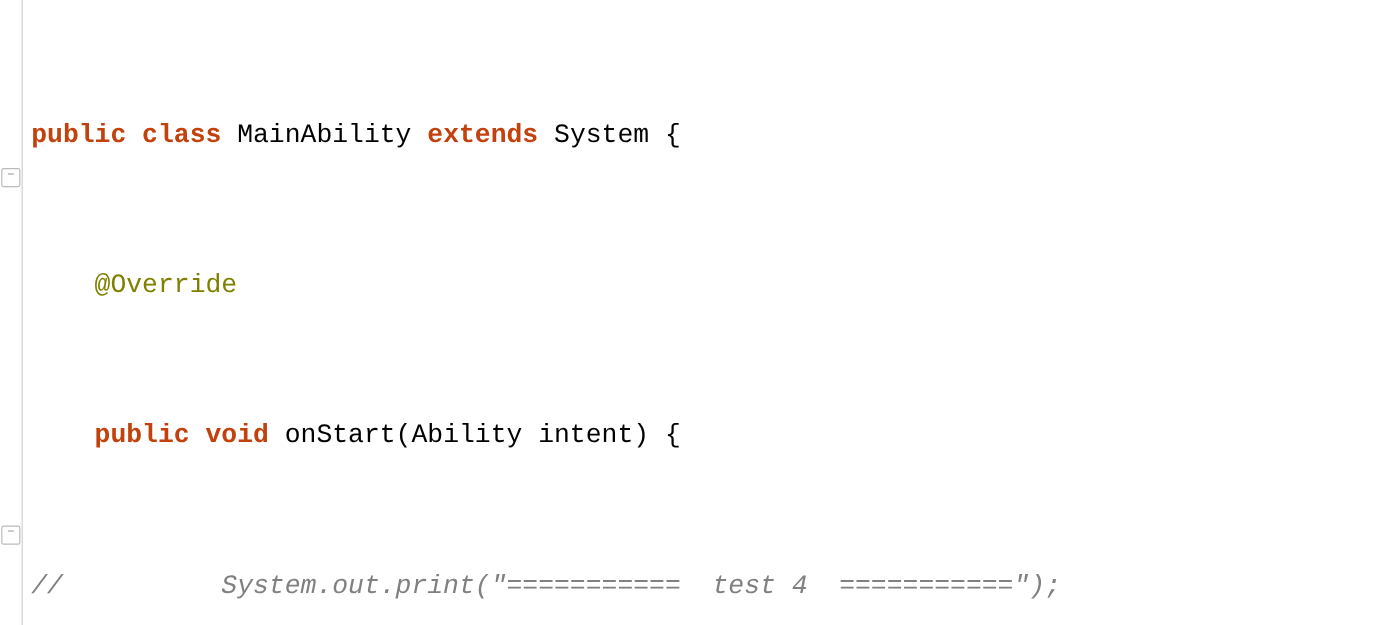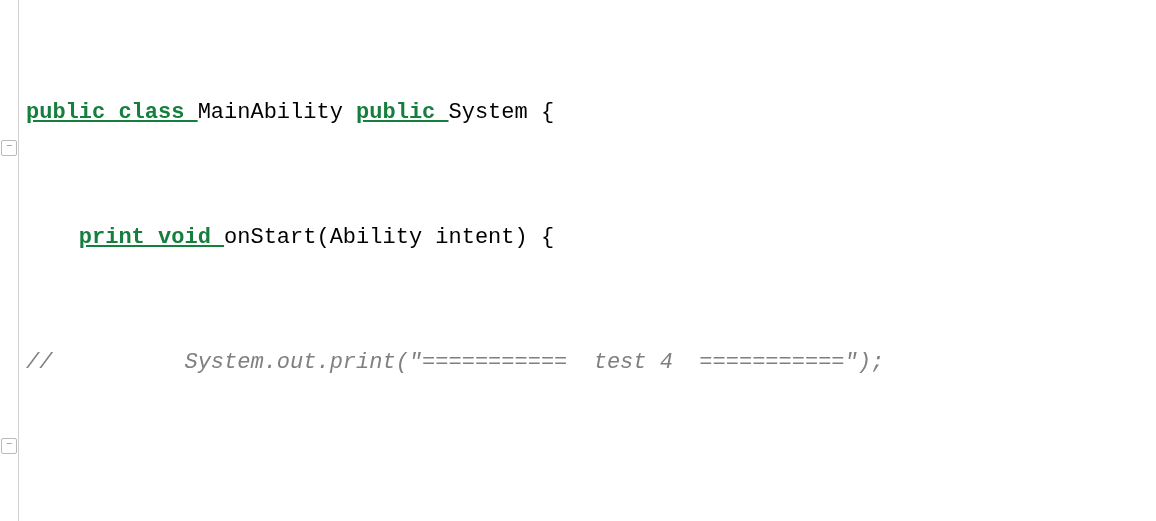--- a/index.html
+++ b/index.html
@@ -40,35 +40,36 @@
   .code {
     position: absolute;
     left: 18px;
     top: 8px;
     right: 0;
     white-space: pre;
   }
   .line {
     padding-left: 8px;
   }
-  .kw { color: #15803d; font-weight: bold; text-decoration: underline; }
+  .kw { color: #c2410c; font-weight: bold; }
   .ann { color: #808000; }
   .comment { color: #808080; font-style: italic; }
 </style>
 </head>
 <body>
 
 <div class="gutter">
   <div class="gutter-mark" style="top:140px;">−</div>
   <div class="gutter-mark" style="top:438px;">−</div>
 </div>
 
 <div class="code">
-  <div class="line"><span class="kw">public class </span><span>MainAbility </span><span class="kw">public </span><span>System {</span></div>
-  <div class="line"><span>    </span><span class="kw">print void </span><span>onStart(Ability intent) {</span></div>
+  <div class="line"><span class="kw">public class </span><span>MainAbility </span><span class="kw">extends </span><span>System {</span></div>
+  <div class="line"><span>    </span><span class="ann">@Override</span></div>
+  <div class="line"><span>    </span><span class="kw">public void </span><span>onStart(Ability intent) {</span></div>
   <div class="line"><span class="comment">//          </span><span class="comment">System.out.print("===========  test 4  ===========");</span></div>
   
   
   
   
   
   
 </div>
 
 </body></html>

